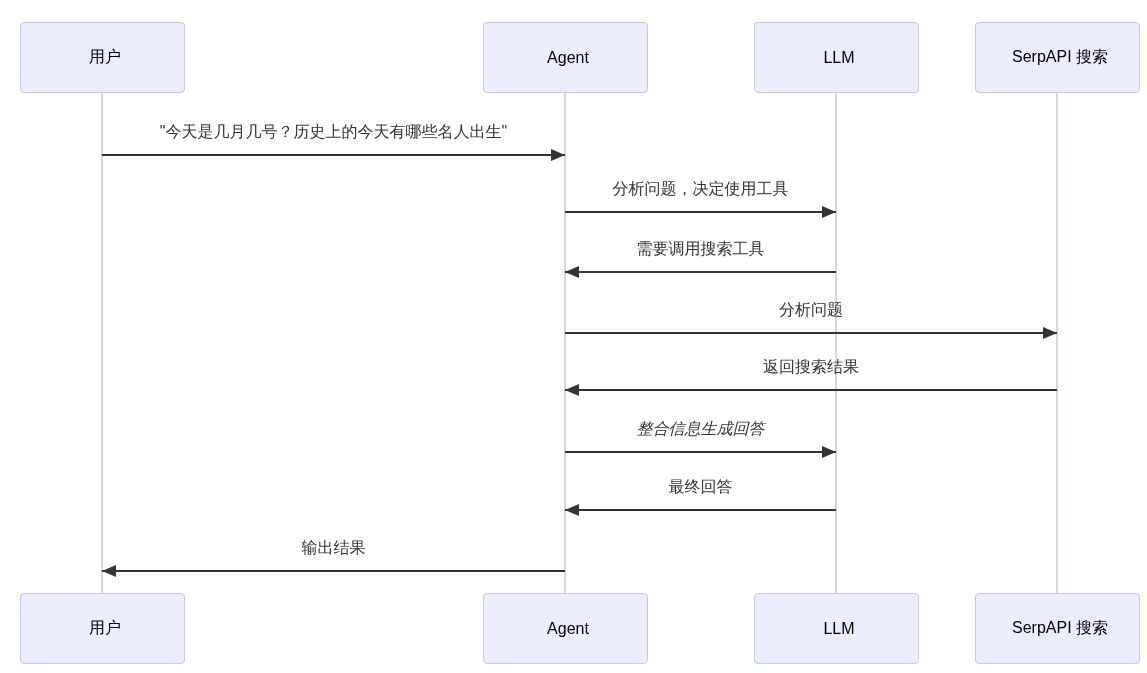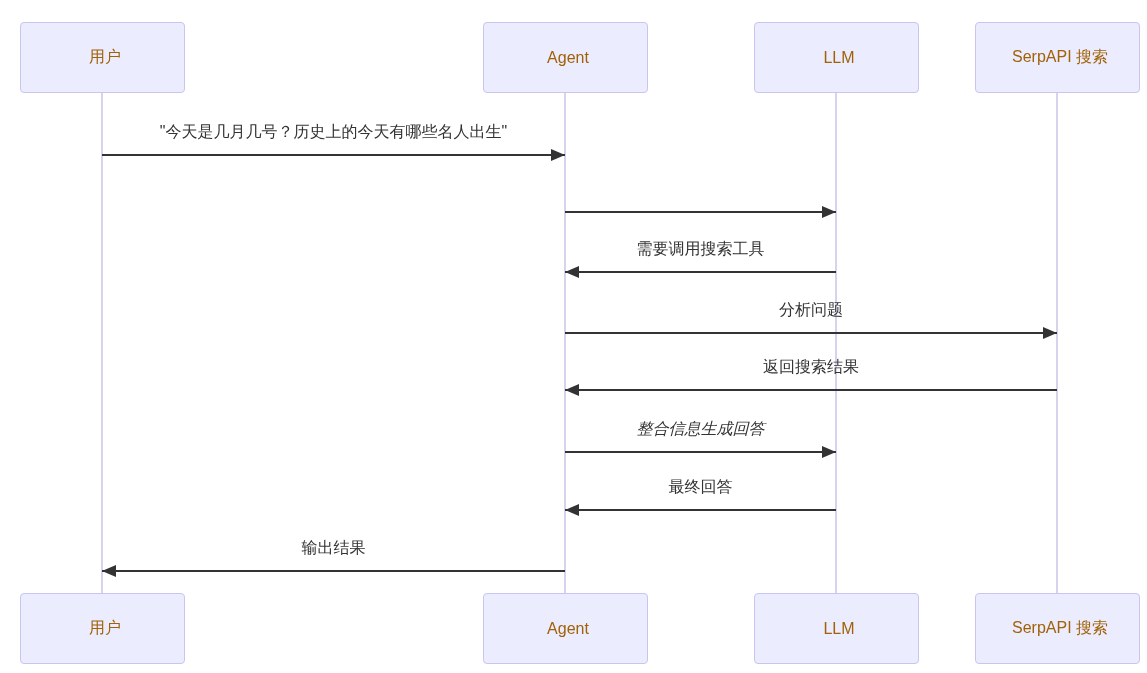--- a/index.html
+++ b/index.html
@@ -22,21 +22,21 @@
     background: #ECECFF;
     border: 1px solid #c9c5f0;
     border-radius: 4px;
     box-sizing: border-box;
     display: flex;
     align-items: center;
     justify-content: center;
   }
   .actor-label {
     font-size: 16px;
-    color: #a16207;
+    color: #000000;
     white-space: nowrap;
     margin-left: 6px;
   }
   .lifeline {
     position: absolute;
     width: 2px;
     background: #d8d3ec;
   }
   .msg-line {
     position: absolute;
@@ -91,20 +91,21 @@
       <span class="actor-label">LLM</span>
     </div>
     <div class="actor-box" style="left: 974.5px; top: 593px; width: 165px; height: 71px; background: rgb(236, 236, 255); border-color: rgb(201, 197, 240);">
       <span class="actor-label">SerpAPI 搜索</span>
     </div>
     <div class="msg-line" style="left: 102px; top: 154px; width: 463px; border-top-color: rgb(51, 51, 51);"></div>
     <div class="msg-arrowhead right" style="left: 551px; top: 149px;"></div>
     <div class="msg-label" style="left: 333.5px; top: 122px; color: rgb(51, 51, 51);">"今天是几月几号？历史上的今天有哪些名人出生"</div>
     <div class="msg-line" style="left: 565px; top: 211px; width: 271px; border-top-color: rgb(51, 51, 51);"></div>
     <div class="msg-arrowhead right" style="left: 822px; top: 206px;"></div>
+    <div class="msg-label" style="left: 700.5px; top: 179px; color: rgb(51, 51, 51);">分析问题，决定使用工具</div>
     <div class="msg-line" style="left: 565px; top: 271px; width: 271px; border-top-color: rgb(51, 51, 51);"></div>
     <div class="msg-arrowhead left" style="left: 565px; top: 266px;"></div>
     <div class="msg-label" style="left: 700.5px; top: 239px; color: rgb(51, 51, 51);">需要调用搜索工具</div>
     <div class="msg-line" style="left: 565px; top: 332px; width: 492px; border-top-color: rgb(51, 51, 51);"></div>
     <div class="msg-arrowhead right" style="left: 1043px; top: 327px;"></div>
     <div class="msg-label" style="left: 811px; top: 300px; color: rgb(51, 51, 51);">分析问题</div>
     <div class="msg-line" style="left: 565px; top: 389px; width: 492px; border-top-color: rgb(51, 51, 51);"></div>
     <div class="msg-arrowhead left" style="left: 565px; top: 384px;"></div>
     <div class="msg-label" style="left: 811px; top: 357px; color: rgb(51, 51, 51);">返回搜索结果</div>
     <div class="msg-line" style="left: 565px; top: 451px; width: 271px; border-top-color: rgb(51, 51, 51);"></div>

